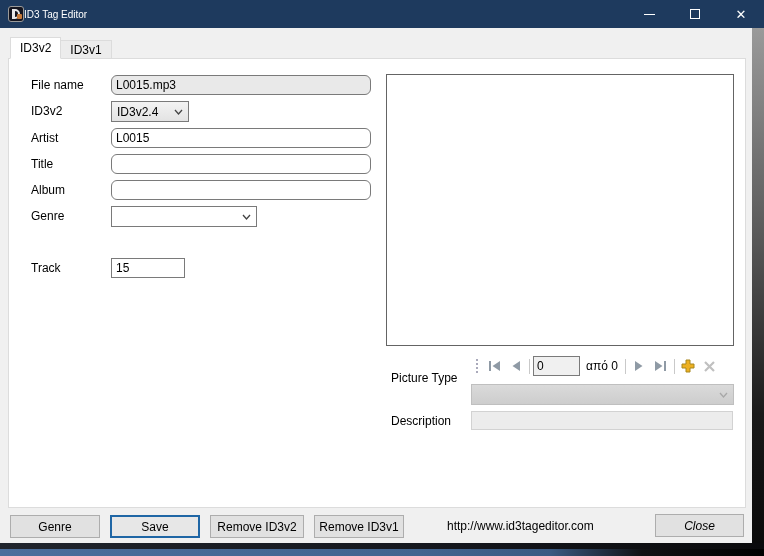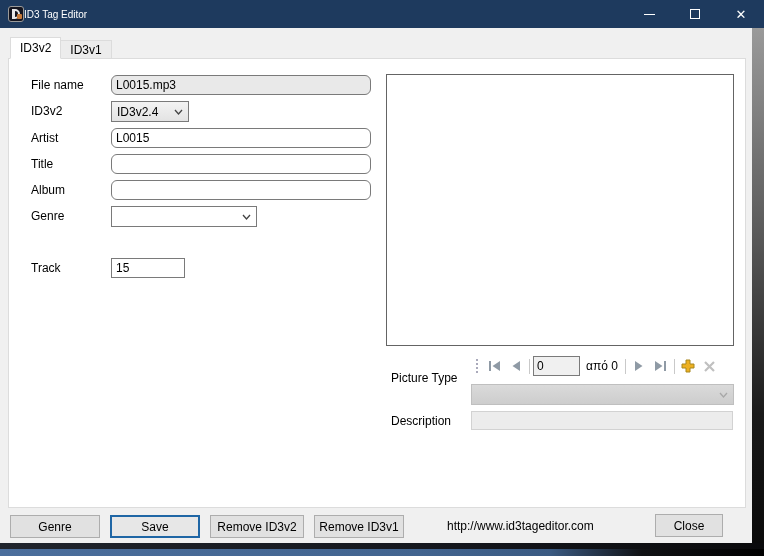--- a/index.html
+++ b/index.html
@@ -67,21 +67,21 @@
   .desc-tb { position:absolute; left:462px; top:352px; width:262px; height:19px;
              border:1px solid #d2d2d2; background:#ececec; font:inherit; padding:0 4px; }
 
   
   .btn { position:absolute; top:515px; height:23px; background:#e1e1e1;
          border:1px solid #adadad; font:inherit; font-size:12px; color:#000; }
   .btn-load { left:10px;  width:90px; }
   .btn-save { left:110px; width:90px; border:2px solid #1f66a5; background:#e7e7e7; }
   .btn-rm2  { left:210px; width:94px; }
   .btn-rm1  { left:314px; width:90px;text-align:center; }
-  .btn-close{ left:655px; top:514px; width:68px; }
+  .btn-close{ left:655px; top:514px; width:89px;font-style:italic; }
   .site-link { position:absolute; left:447px; top:519px; color:#000; white-space:nowrap; }
 
   
   .desk-right { position:absolute; left:752px; top:28px; width:12px; height:515px;
                 background:linear-gradient(#9a9a9a, #5a5a5a 40%, #1a1a1a 75%, #0a0a0a); }
   .desk-bottom { position:absolute; left:0; top:543px; width:764px; height:13px; }
   .desk-bottom .dark { height:6px;
       background:linear-gradient(to right,#20242c,#14161c 60%,#0a0a0c); }
   .desk-bottom .blue { height:7px;
       background:linear-gradient(to right,#4b6e9c 0%,#42648f 55%,#3a5a82 72%,#101114 84%,#000 100%); }

